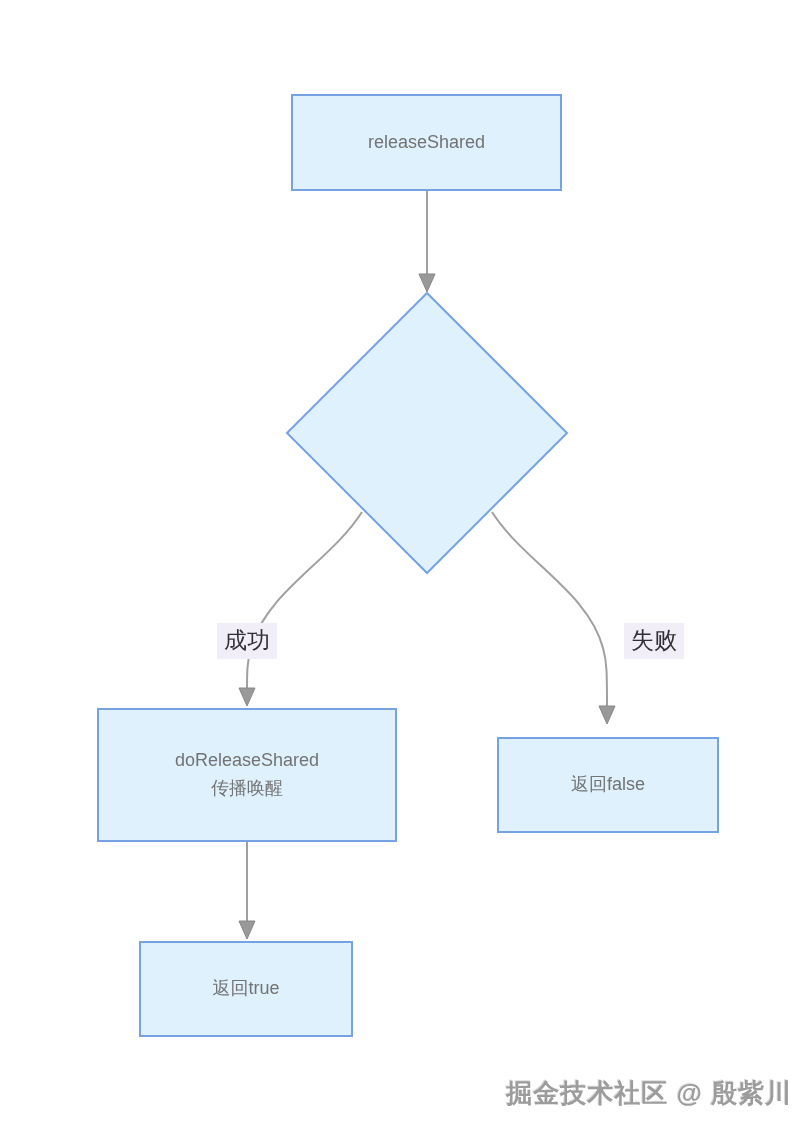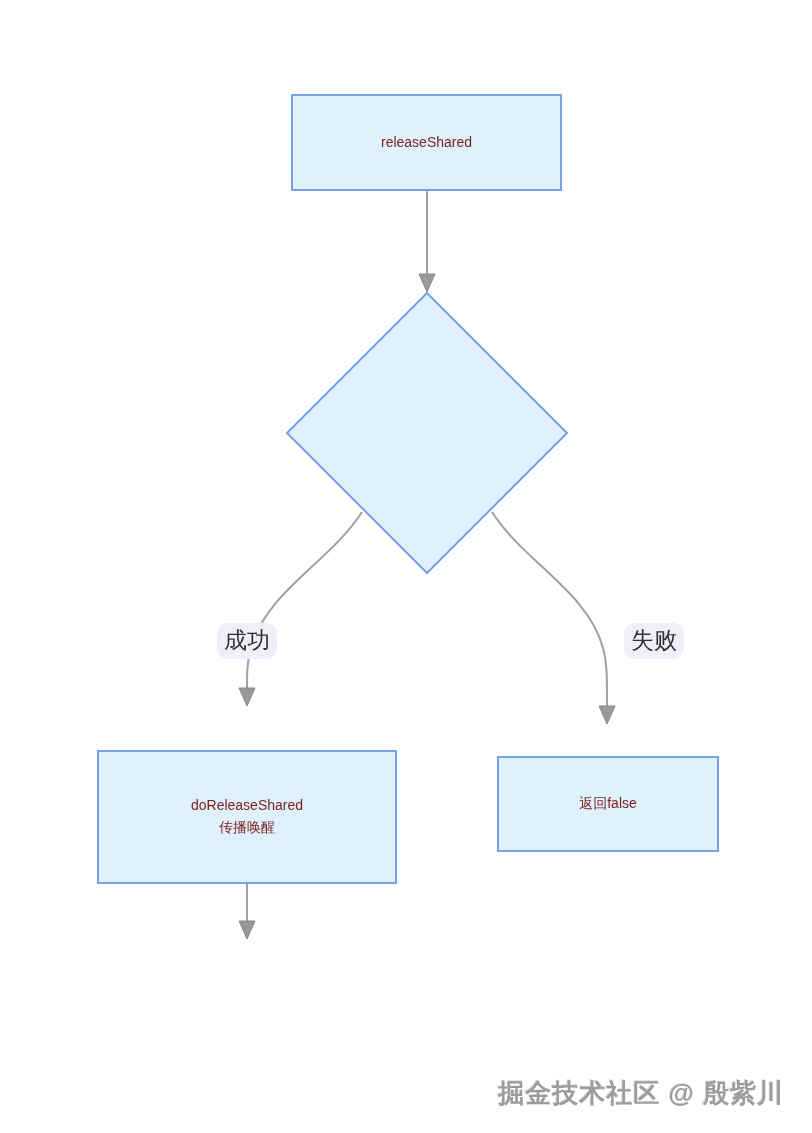--- a/index.html
+++ b/index.html
@@ -37,28 +37,28 @@
   }
   .node {
     position: absolute;
     box-sizing: border-box;
     background: #def1fc;
     border: 2px solid #76a2e4;
     display: flex;
     flex-direction: column;
     align-items: center;
     justify-content: center;
-    color: #7f1d1d;
-    font-size: 14px;
+    color: #737373;
+    font-size: 18px;
     text-align: center;
     line-height: 1.55;
   }
   #node-release-shared   { left: 291px; top: 94px;  width: 271px; height: 97px;  }
-  #node-do-release-shared{ left: 97px;  top: 708px; width: 300px; height: 134px; margin-top: 42px; }
-  #node-return-false     { left: 497px; top: 756px; width: 222px; height: 96px;  }
+  #node-do-release-shared{ left: 97px;  top: 708px; width: 300px; height: 134px; }
+  #node-return-false     { left: 497px; top: 737px; width: 222px; height: 96px;  }
   #node-return-true      { left: 139px; top: 941px; width: 214px; height: 96px;  }
   #diamond-label {
     position: absolute;
     left: 287px; top: 413px;
     width: 280px; height: 40px;
     display: flex;
     align-items: center;
     justify-content: center;
     color: #333b44;
     font-size: 21px;
@@ -66,27 +66,26 @@
   }
   .edge-label {
     position: absolute;
     background: #f2eef8;
     color: #2f2f35;
     font-size: 23px;
     padding: 3px 7px;
     transform: translate(-50%, -50%);
     white-space: nowrap;
     line-height: 1.3;
-    border-radius: 11px;
   }
   #edge-label-success { left: 247px; top: 641px; }
   #edge-label-failure { left: 606px; top: 641px; margin-left: 48px; }
   #watermark {
     position: absolute;
-    right: 28px;
+    right: 20px;
     top: 1076px;
     font-size: 26px;
     font-weight: bold;
     color: #9c9c9c;
     letter-spacing: 1px;
     text-shadow: 2px 2px 0 #ffffff, -1px -1px 0 rgba(150,150,150,0.35);
     white-space: nowrap;
   }
 </style>
 </head>
@@ -122,16 +121,19 @@
 
   <div class="node" id="node-do-release-shared">
     <span>doReleaseShared</span>
     <span>传播唤醒</span>
   </div>
 
   <div class="node" id="node-return-false">
     <span>返回false</span>
   </div>
 
+  <div class="node" id="node-return-true">
+    <span>返回true</span>
+  </div>
 
   <div id="watermark">掘金技术社区 @ 殷紫川</div>
 
 </div>
 
 </body></html>

